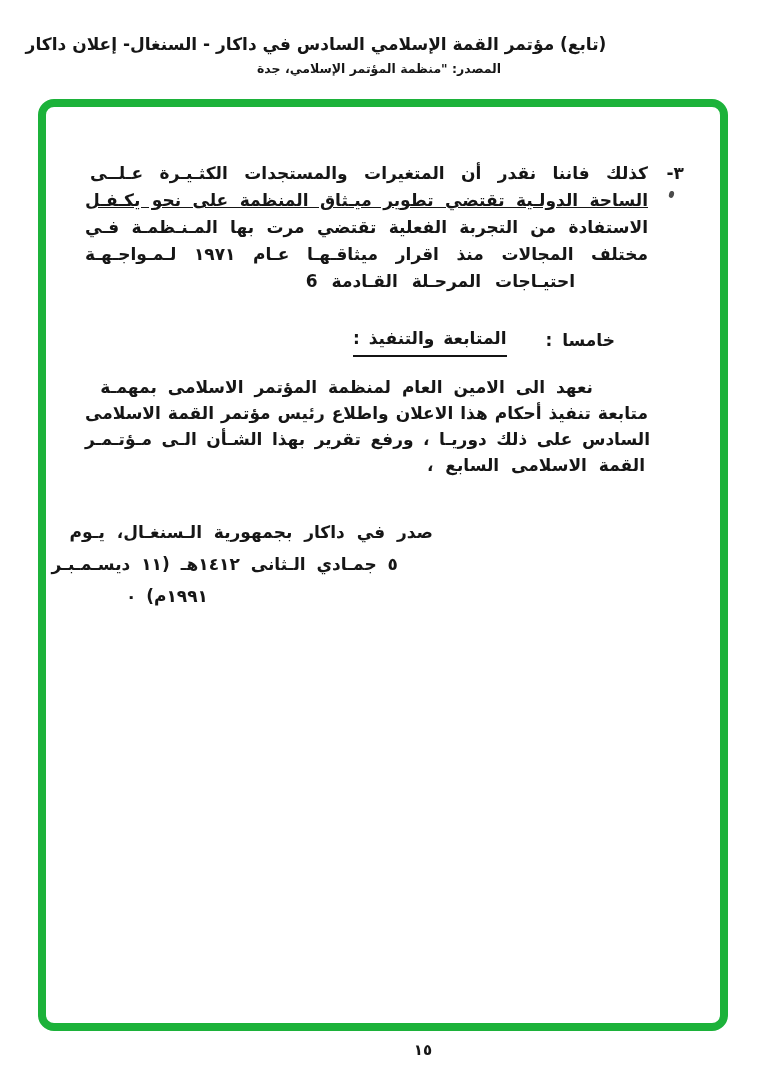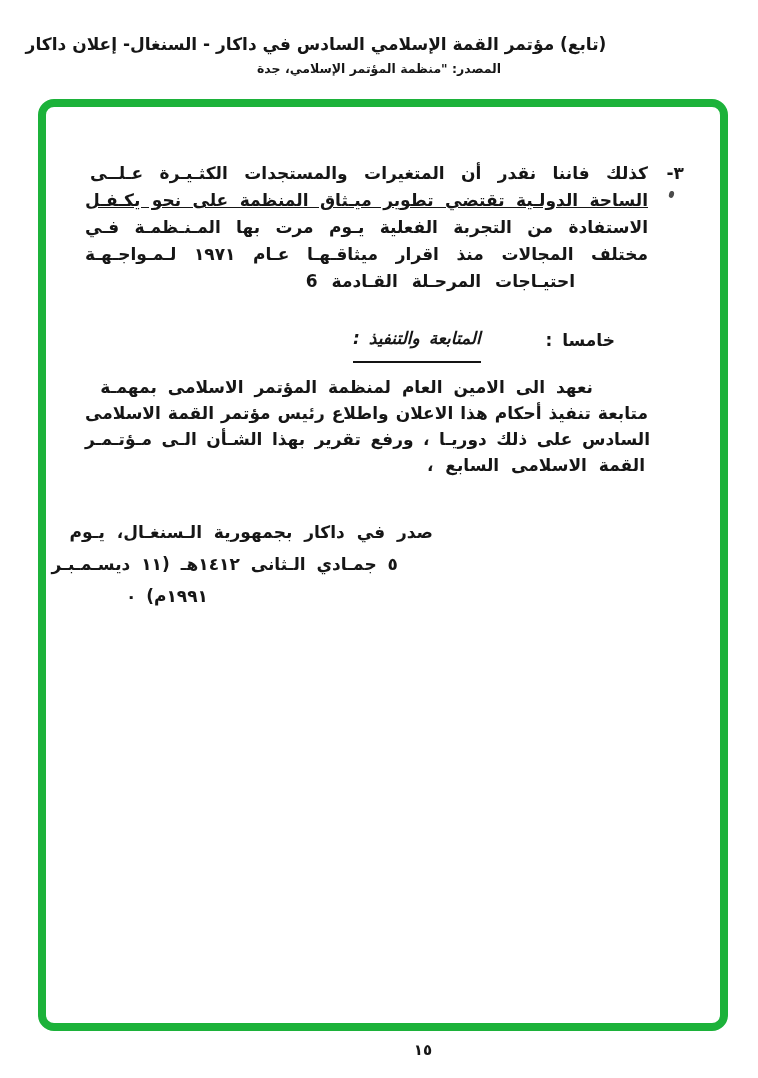--- a/index.html
+++ b/index.html
@@ -21,21 +21,21 @@
   .rt{text-align:right;}
   
   .marker{top:162px;right:74px;}
   .p1l1{top:162px;left:90px;right:110px;}
   .p1l2{top:189px;left:85px;right:110px;text-decoration:underline;}
   .p1l3{top:216px;left:85px;right:110px;}
   .p1l4{top:243px;left:85px;right:110px;}
   .p1l5{top:270px;right:183px;word-spacing:8px;}
   
   .seclabel{top:329px;right:143px;word-spacing:4px;}
-  .sectitle{top:327px;left:353px;border-bottom:2.5px solid #141414;padding-bottom:12px;word-spacing:3px;font-style:italic;}
+  .sectitle{top:327px;left:353px;border-bottom:2.5px solid #141414;padding-bottom:6px;word-spacing:3px;}
   
   .p2l1{top:376px;right:165px;word-spacing:5px;}
   .p2l2{top:402px;left:85px;right:110px;}
   .p2l3{top:428px;left:85px;right:108px;}
   .p2l4{top:454px;right:113px;word-spacing:6px;}
   
   .c1{top:521px;right:325px;word-spacing:6px;}
   .c2{top:553px;right:360px;word-spacing:5px;}
   .c3{top:585px;right:550px;word-spacing:4px;}
   
@@ -50,21 +50,21 @@
 <body>
 
 <div class="abs hdr1">(تابع) مؤتمر القمة الإسلامي السادس في داكار - السنغال- إعلان داكار</div>
 <div class="abs hdr2">المصدر: "منظمة المؤتمر الإسلامي، جدة</div>
 
 <div class="abs frame" style="border-color:#1cb23a"></div>
 
 <div class="abs txt rt marker">٣-</div>
 <div class="abs just p1l1">كذلك فاننا نقدر أن المتغيرات والمستجدات الكثـيـرة عـلــى</div>
 <div class="abs just p1l2">الساحة الدولـية تقتضي تطوير ميـثاق المنظمة على نحو يكـفـل</div>
-<div class="abs just p1l3">الاستفادة من التجربة الفعلية يـوم مرت بها المـنـظمـة فـي</div>
+<div class="abs just p1l3">الاستفادة من التجربة الفعلية تقتضي مرت بها المـنـظمـة فـي</div>
 <div class="abs just p1l4">مختلف المجالات منذ اقرار ميثاقـهـا عـام ١٩٧١ لـمـواجـهـة</div>
 <div class="abs txt rt p1l5">احتيـاجات المرحـلة القـادمة 6</div>
 
 <div class="abs smudge"></div>
 
 <div class="abs txt rt seclabel">خامسا :</div>
 <div class="abs txt sectitle">المتابعة والتنفيذ :</div>
 
 <div class="abs txt rt p2l1">نعهد الى الامين العام لمنظمة المؤتمر الاسلامى بمهمـة</div>
 <div class="abs just p2l2">متابعة تنفيذ أحكام هذا الاعلان واطلاع رئيس مؤتمر القمة الاسلامى</div>

